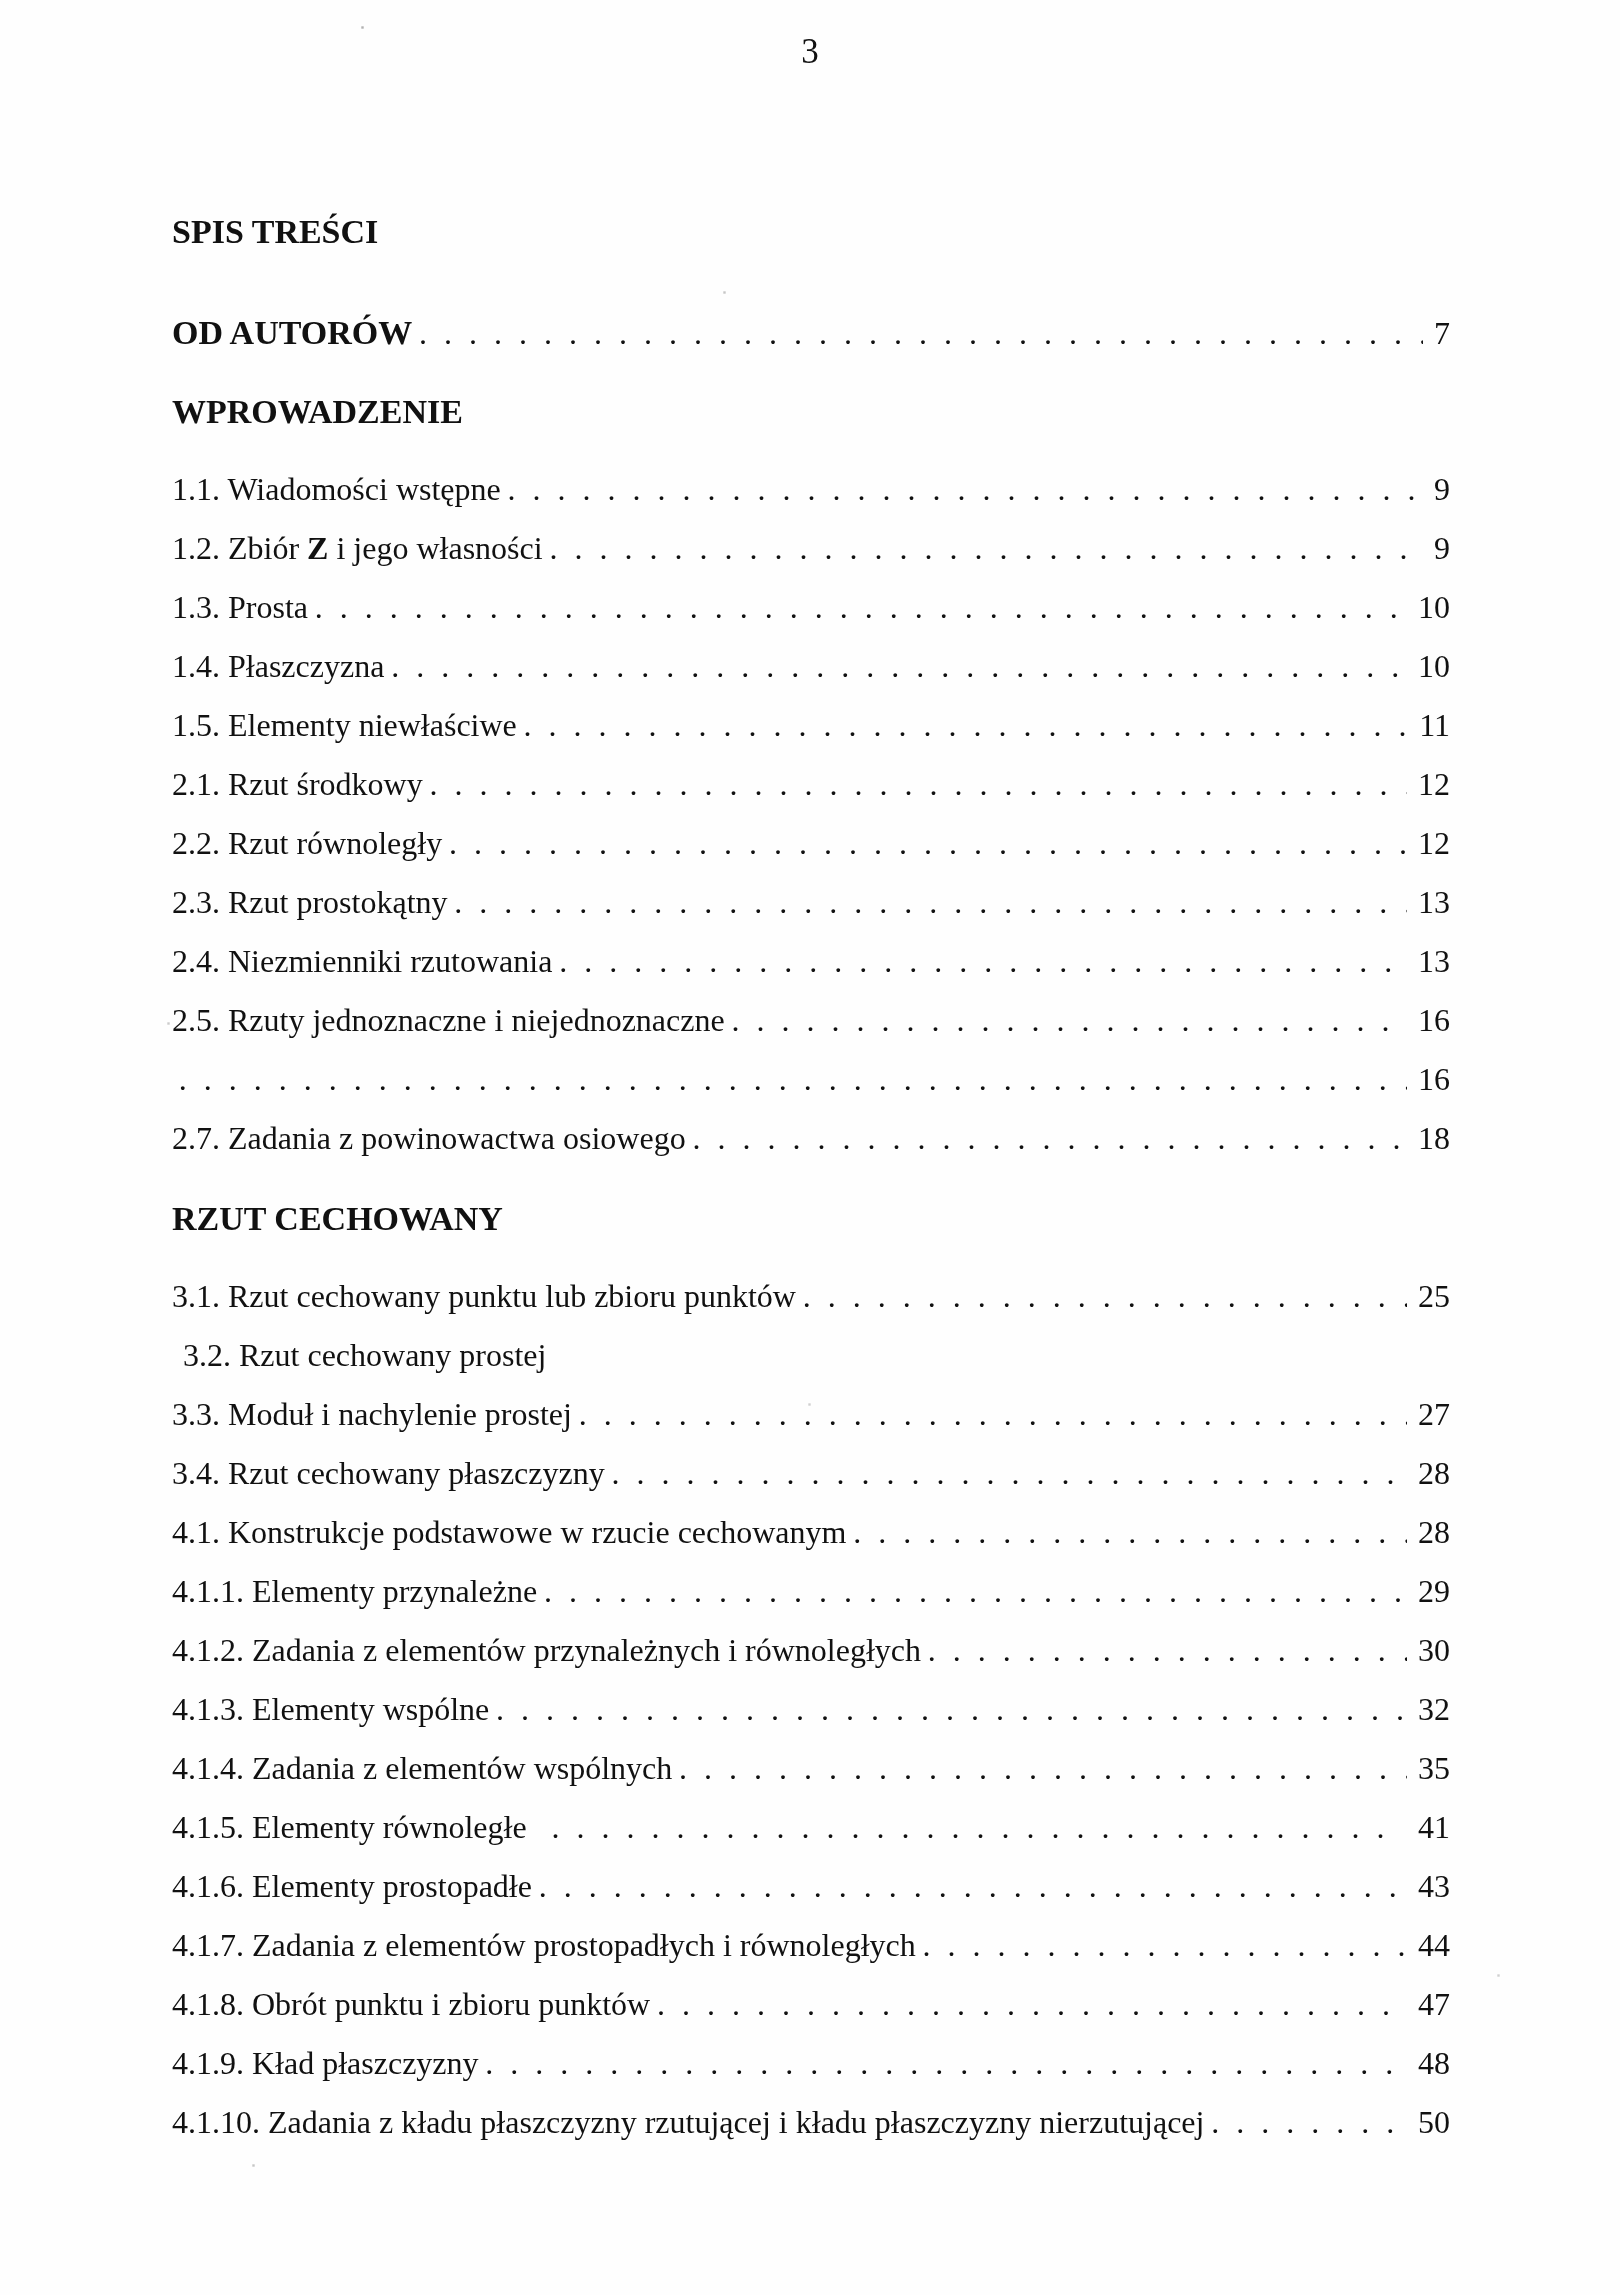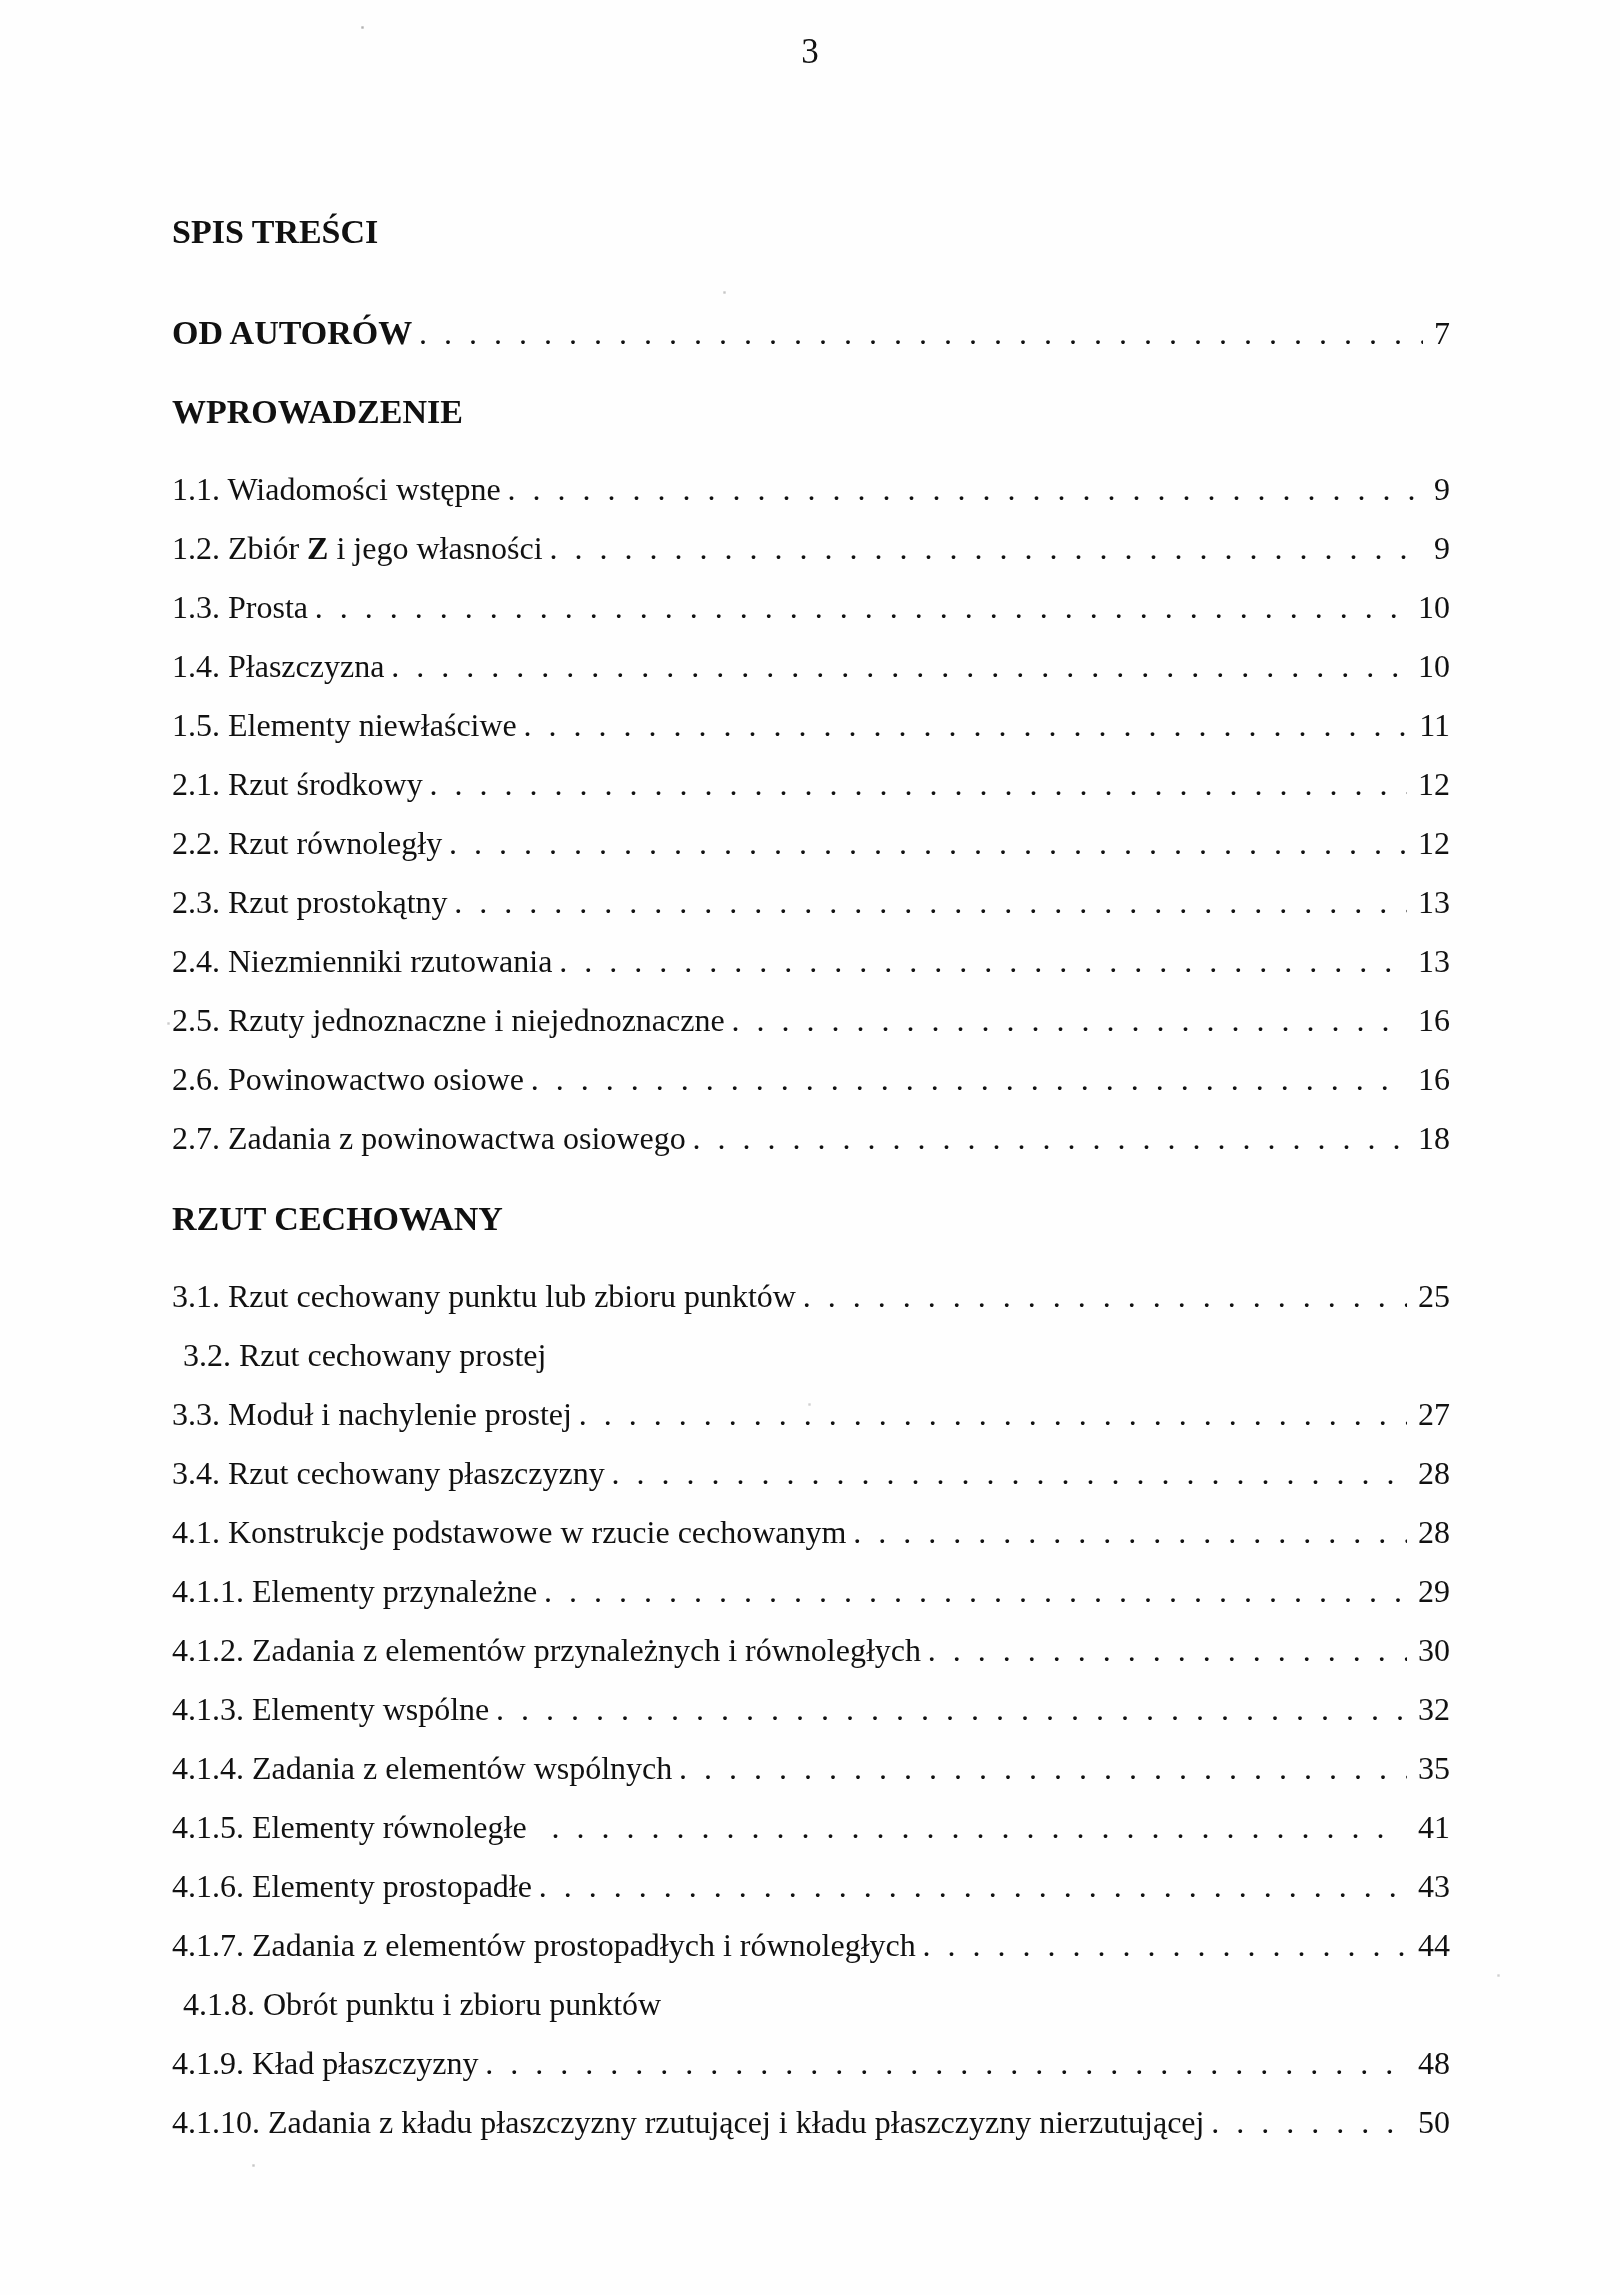--- a/index.html
+++ b/index.html
@@ -158,21 +158,20 @@
     <span class="pg">13</span>
   </div>
 
   <div class="row entry" style="margin-top: 0px;">
     <span class="label">2.5. Rzuty jednoznaczne i niejednoznaczne</span>
     <span class="dots" aria-hidden="true">......................................................................</span>
     <span class="pg">16</span>
   </div>
 
   <div class="row entry" style="margin-top: 0px;">
-    <span class="label">2.6. Powinowactwo osiowe</span>
     <span class="dots" aria-hidden="true">......................................................................</span>
     <span class="pg">16</span>
   </div>
 
   <div class="row entry" style="margin-top: 0px;">
     <span class="label">2.7. Zadania z powinowactwa osiowego</span>
     <span class="dots" aria-hidden="true">......................................................................</span>
     <span class="pg">18</span>
   </div>
 
@@ -245,21 +244,21 @@
     <span class="dots" aria-hidden="true">......................................................................</span>
     <span class="pg">43</span>
   </div>
 
   <div class="row entry" style="margin-top: 0px;">
     <span class="label">4.1.7. Zadania z elementów prostopadłych i równoległych</span>
     <span class="dots" aria-hidden="true">......................................................................</span>
     <span class="pg">44</span>
   </div>
 
-  <div class="row entry" style="margin-top: 0px; flex-direction: column;">
+  <div class="row entry" style="margin-top: 0px;">
     <span class="label">4.1.8. Obrót punktu i zbioru punktów</span>
     <span class="dots" aria-hidden="true">......................................................................</span>
     <span class="pg">47</span>
   </div>
 
   <div class="row entry" style="margin-top: 0px;">
     <span class="label">4.1.9. Kład płaszczyzny</span>
     <span class="dots" aria-hidden="true">......................................................................</span>
     <span class="pg">48</span>
   </div>

